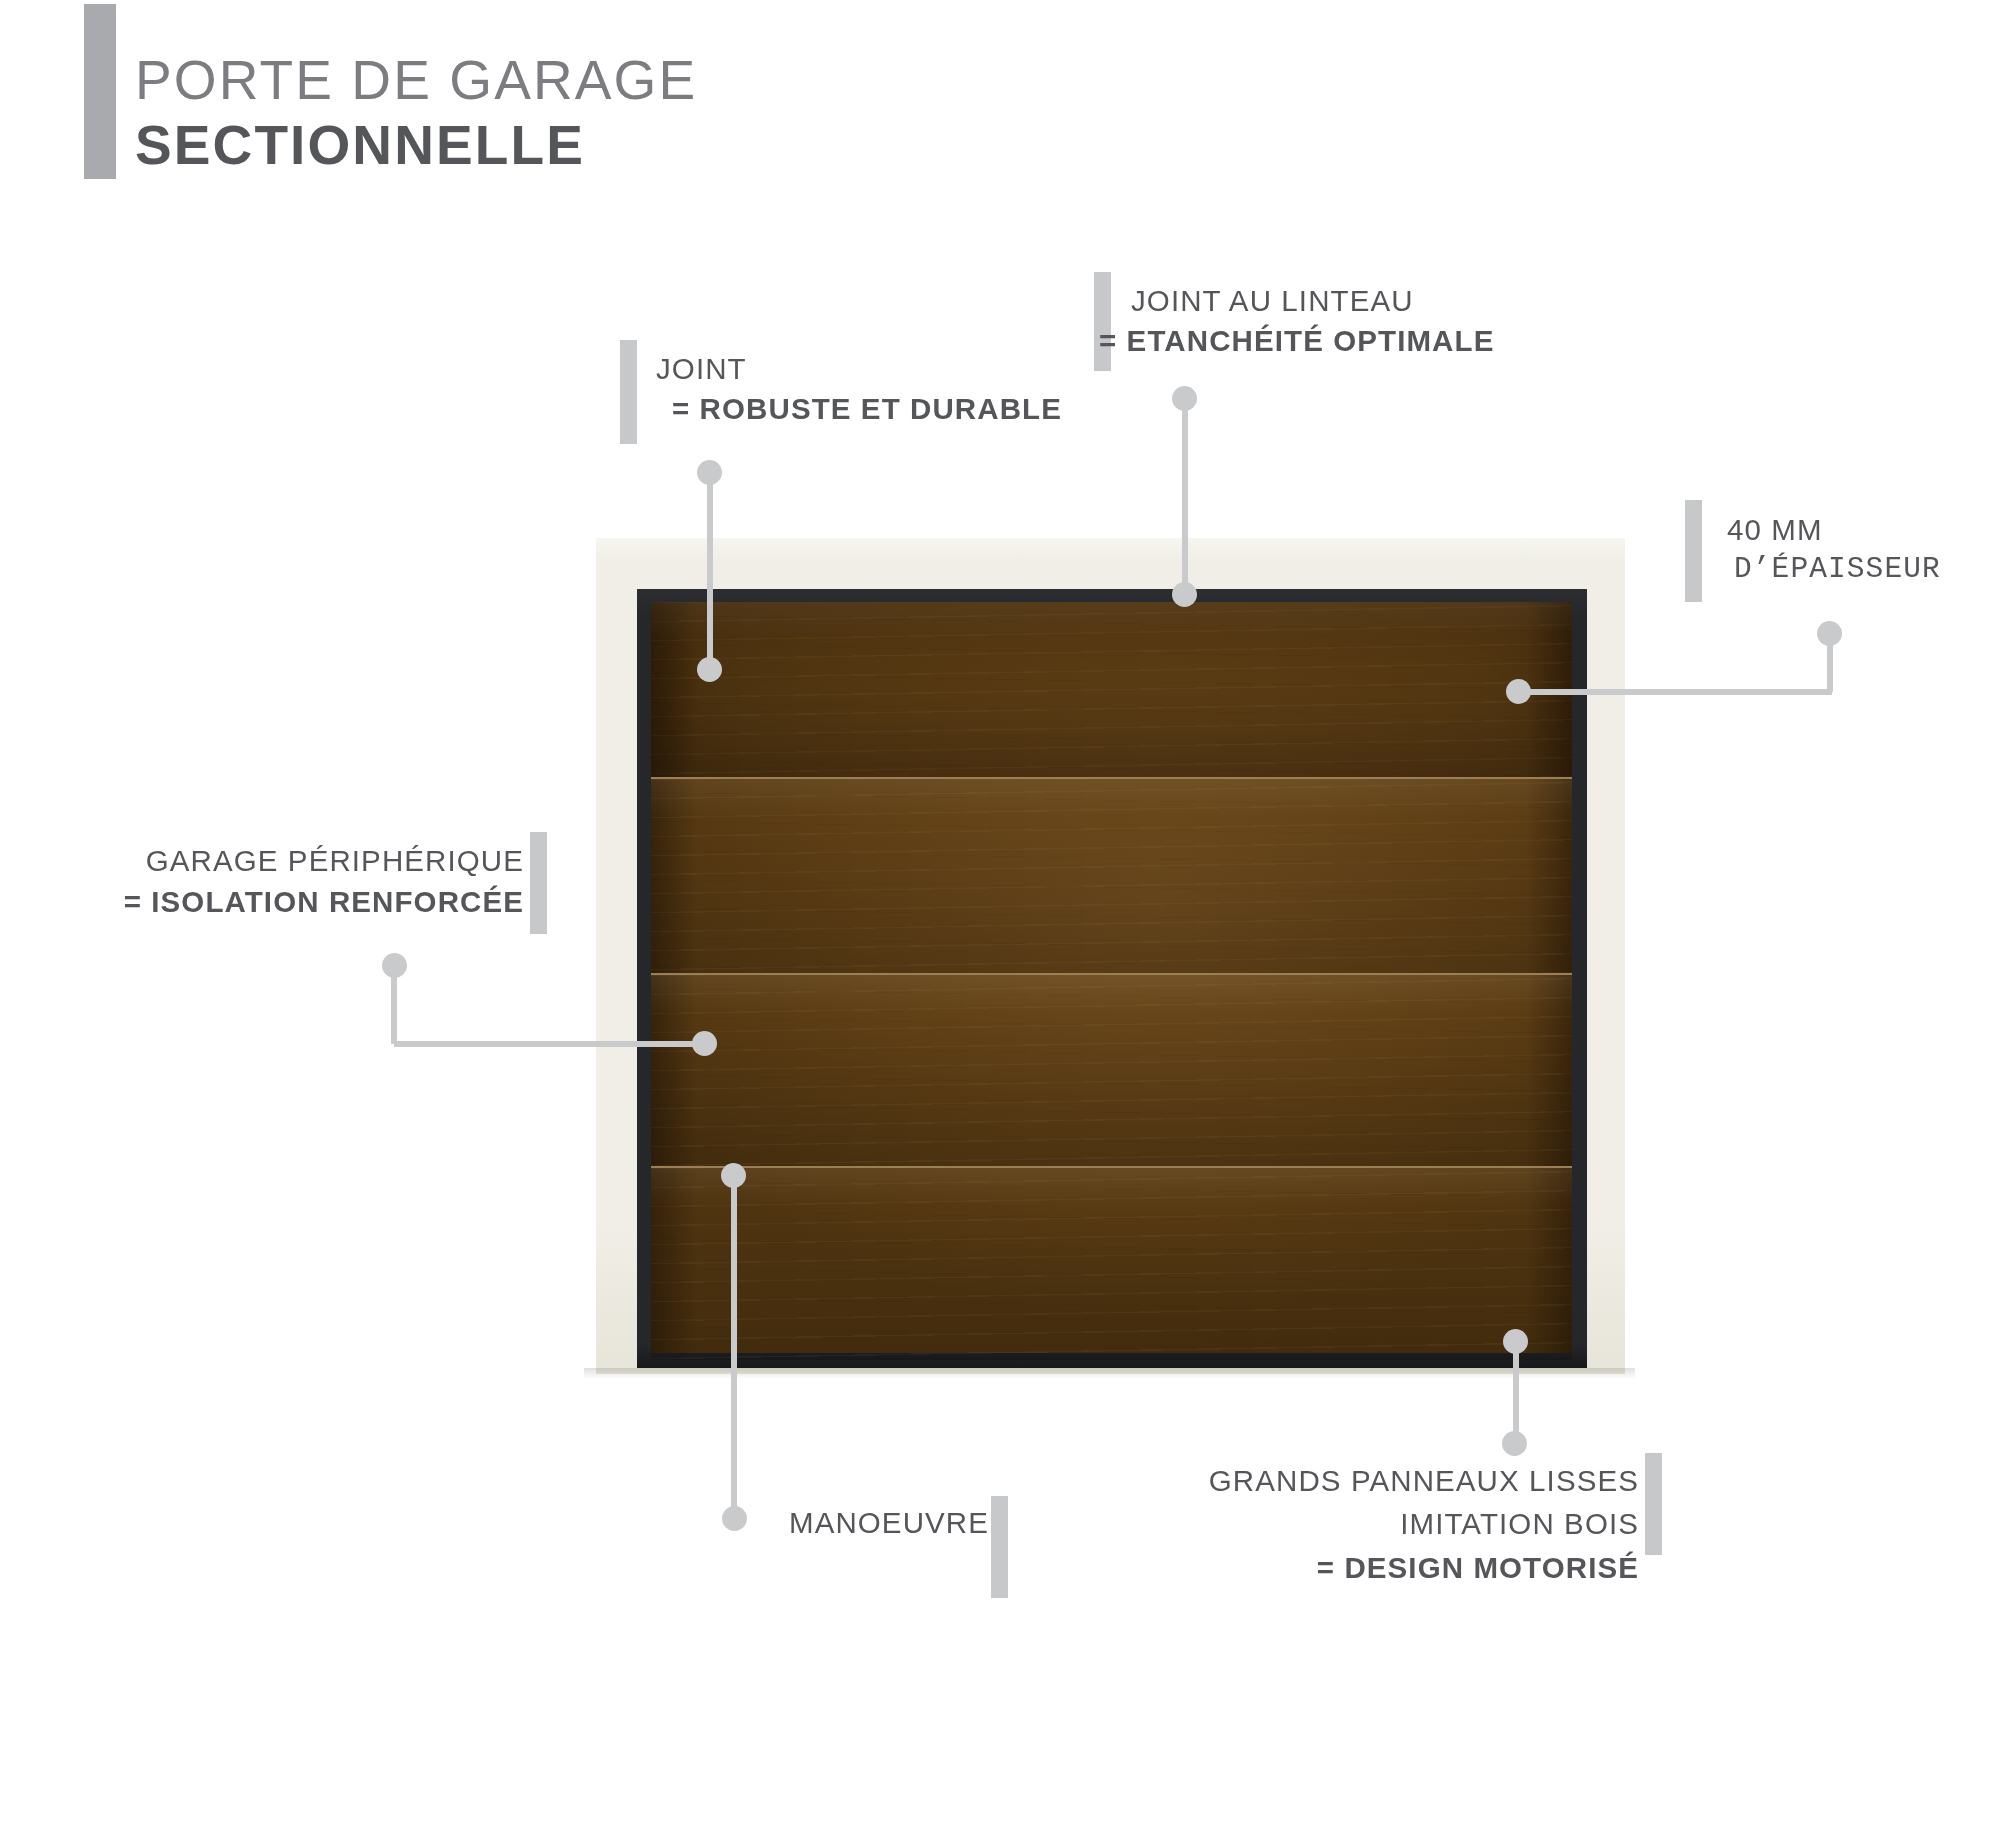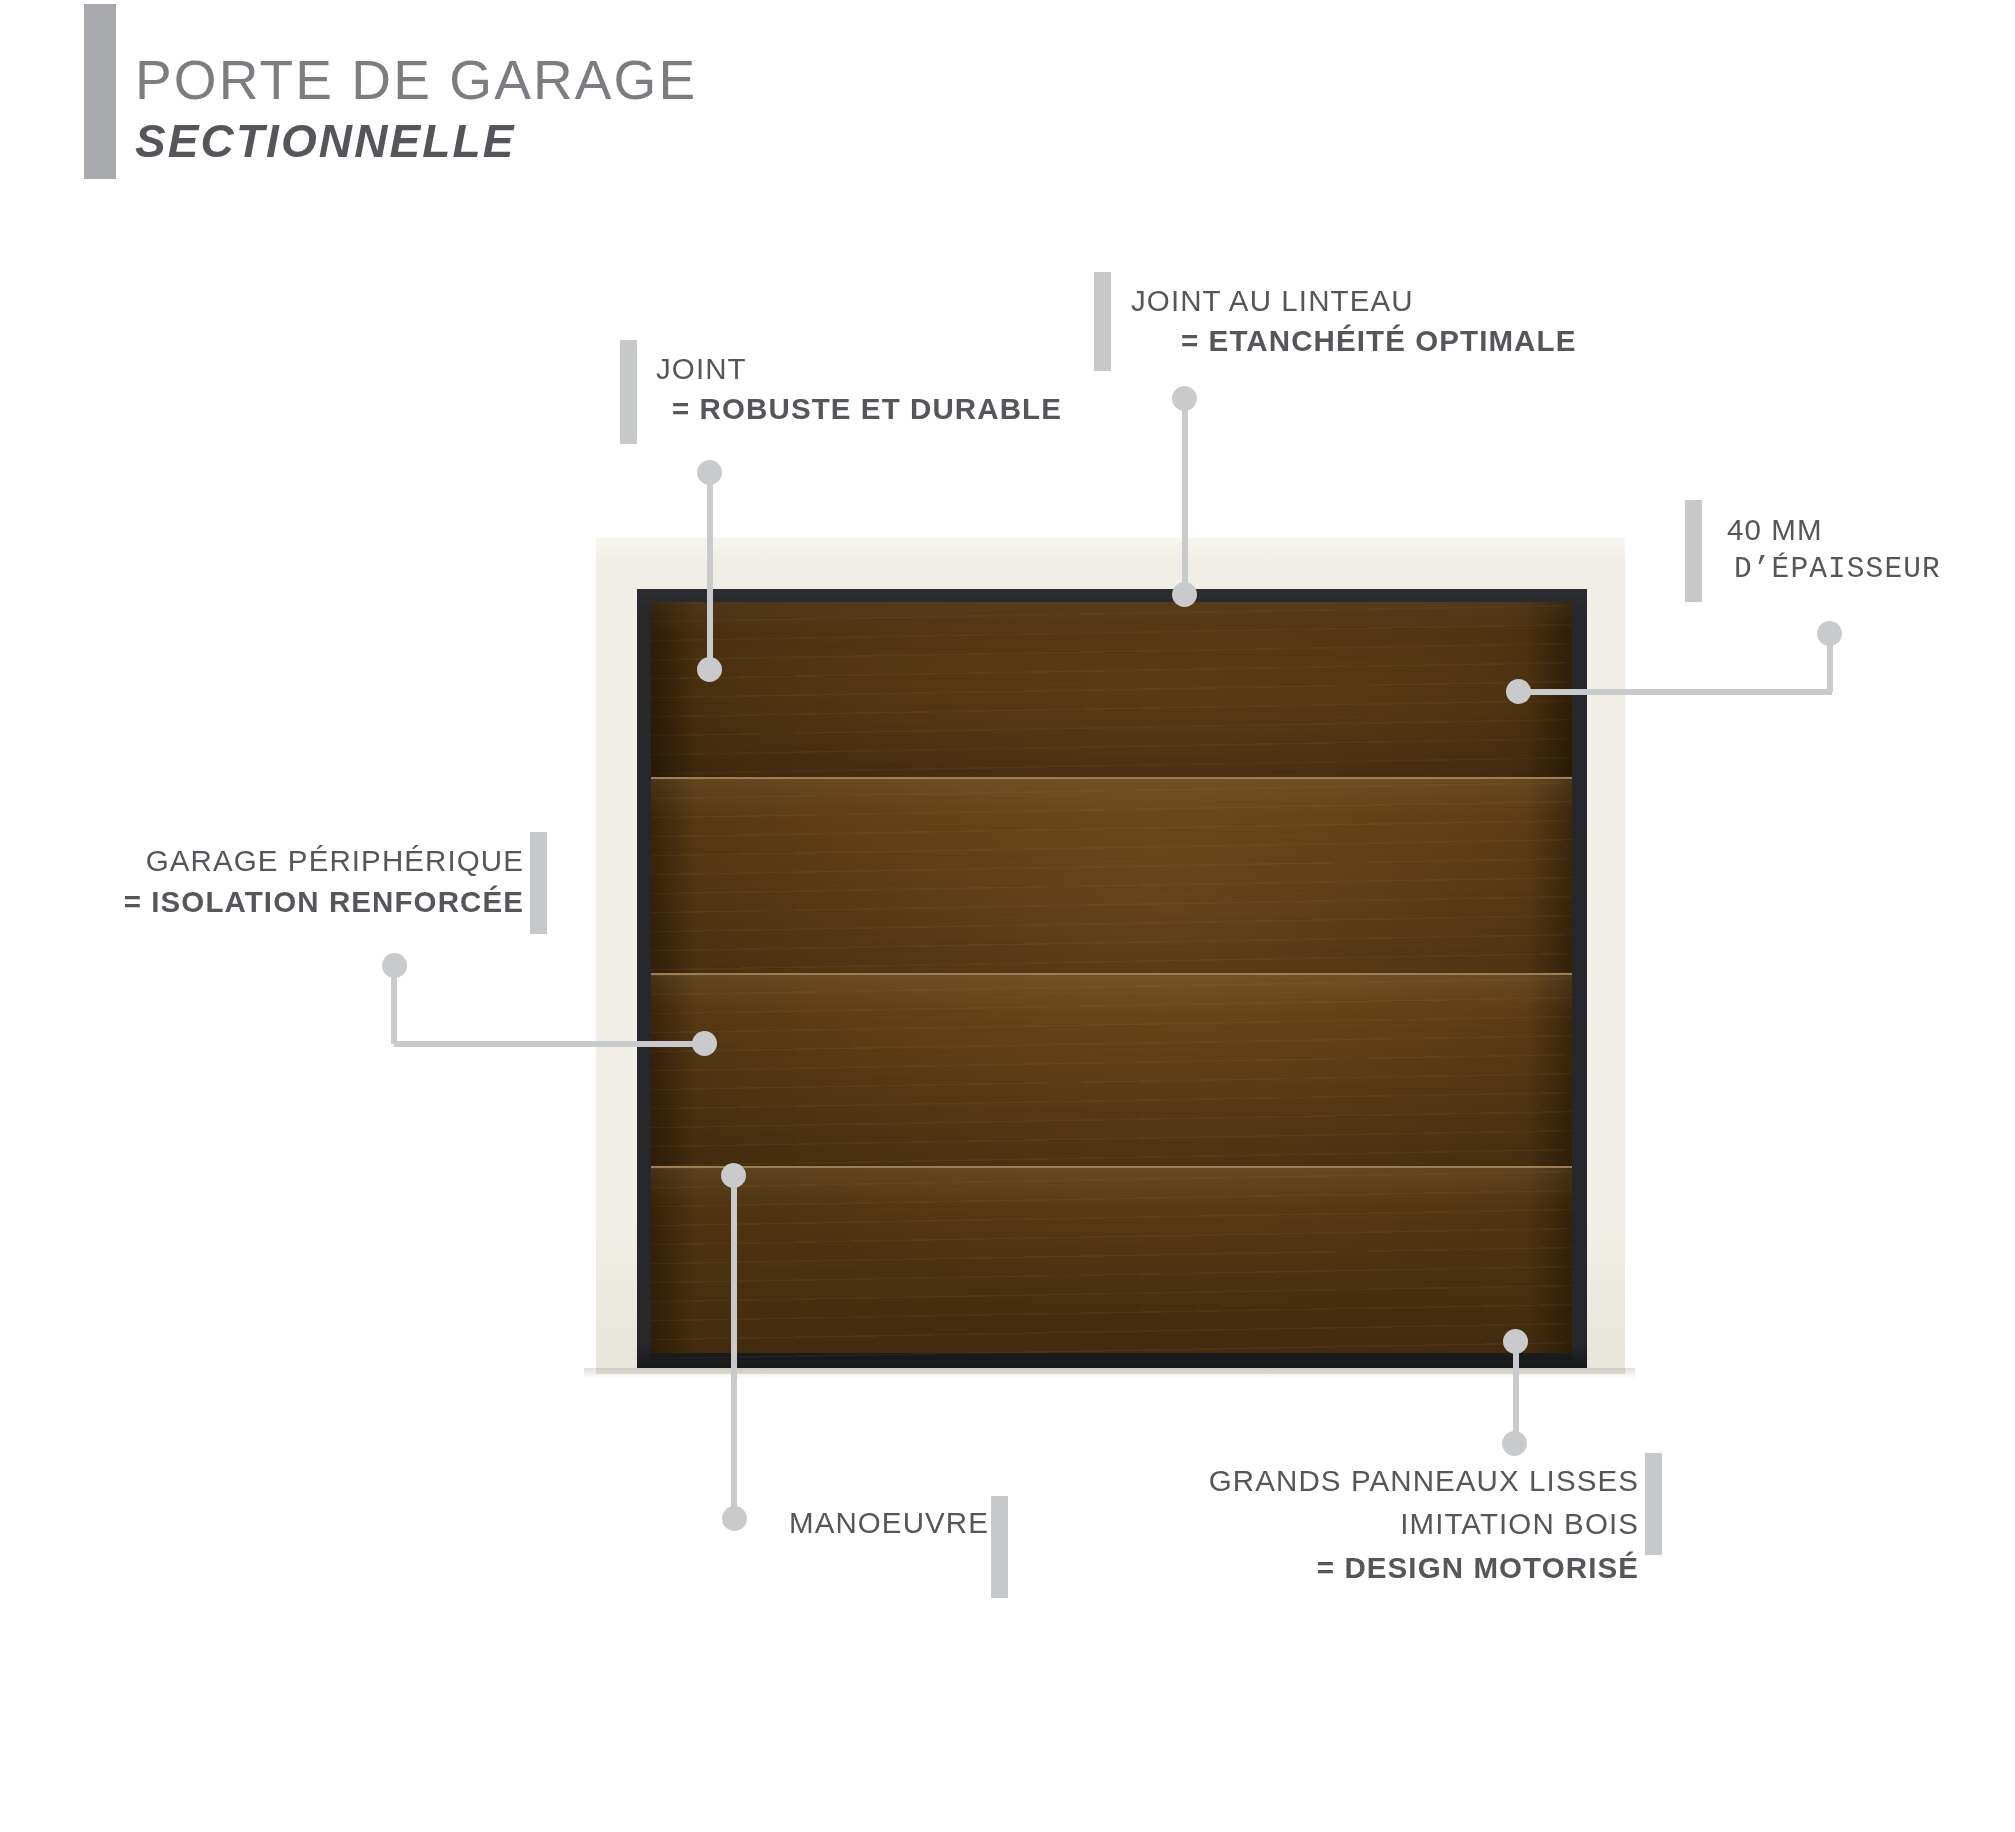--- a/index.html
+++ b/index.html
@@ -22,21 +22,21 @@
   }
   html,body{margin:0;padding:0;background:var(--page-bg);}
   #canvas{
     position:relative;width:2015px;height:1833px;background:var(--page-bg);
     font-family:"Liberation Sans", sans-serif;overflow:hidden;padding-left:10px;
   }
   
   .title-bar{position:absolute;left:84px;top:4.2px;width:32px;height:175px;background:var(--title-bar);}
   .title-line{position:absolute;left:135px;white-space:nowrap;line-height:1;letter-spacing:2.1px;}
   .title-line.l1{top:53px;font-size:55px;font-weight:400;color:var(--title-text-light);}
-  .title-line.l2{top:118px;font-size:46px;font-weight:700;color:var(--title-text-bold);font-style:italic;}
+  .title-line.l2{top:118px;font-size:55px;font-weight:700;color:var(--title-text-bold);}
   
   .frame{
     position:absolute;left:596px;top:538px;width:1029px;height:836px;
     background:linear-gradient(180deg,var(--frame-cream-light) 0px,var(--frame-cream) 24px,var(--frame-cream) 82%,var(--frame-cream-shade) 100%);
   }
   .reveal{
     position:absolute;left:637px;top:589px;width:950px;height:779px;
     background:linear-gradient(180deg,#2c2e32 0px,var(--reveal-dark) 25px,var(--reveal-dark) calc(100% - 24px),var(--seal-dark) 100%);
   }
   .wood{
@@ -89,21 +89,21 @@
 
   <div class="side-bar" style="left:620px;top:340px;height:104px;"></div>
   <div class="lbl" style="left:656px;top:354px;">JOINT</div>
   <div class="lbl bold" style="left:672px;top:394px;">= ROBUSTE ET DURABLE</div>
   <div class="cdot" style="left:697px;top:460px;"></div>
   <div class="cline" style="left:707px;top:473px;width:5.6px;height:196px;"></div>
   <div class="cdot" style="left:697px;top:657px;"></div>
 
   <div class="side-bar" style="left:1094px;top:272px;height:99px;"></div>
   <div class="lbl" style="left:1131px;top:286px;">JOINT AU LINTEAU</div>
-  <div class="lbl bold" style="left:1181px;top:326px;">= ETANCHÉITÉ OPTIMALE</div>
+  <div class="lbl bold" style="left:1099px;top:326px;">= ETANCHÉITÉ OPTIMALE</div>
   <div class="cdot" style="left:1172px;top:386px;"></div>
   <div class="cline" style="left:1182px;top:399px;width:5.6px;height:196px;"></div>
   <div class="cdot" style="left:1172px;top:582px;"></div>
 
   <div class="side-bar" style="left:1685px;top:500px;height:102px;"></div>
   <div class="lbl" style="left:1727px;top:515px;text-align:center;">40 MM</div>
   <div class="lbl" style="left:1734px;top:555px;font-family:Liberation Mono, monospace;">D’ÉPAISSEUR</div>
   <div class="cdot" style="left:1817px;top:621px;"></div>
   <div class="cline" style="left:1827px;top:634px;width:5.6px;height:58px;"></div>
   <div class="cline" style="left:1518px;top:689px;width:314px;height:5.6px;"></div>

